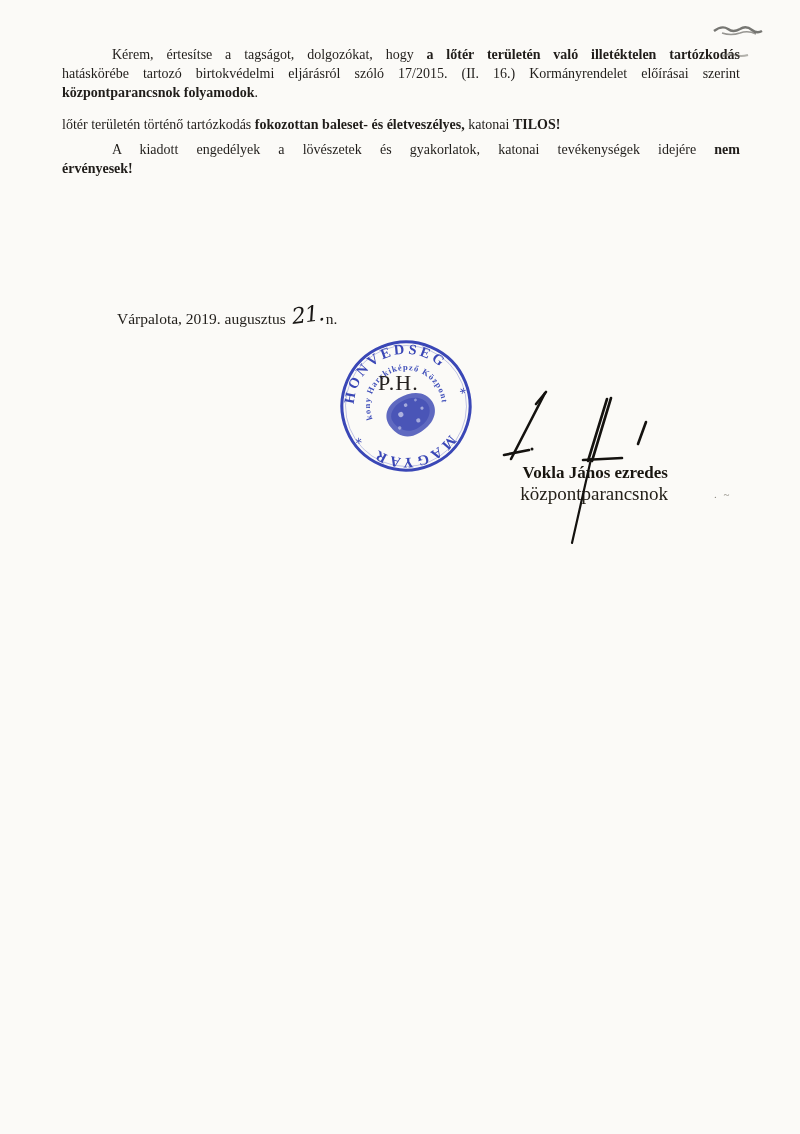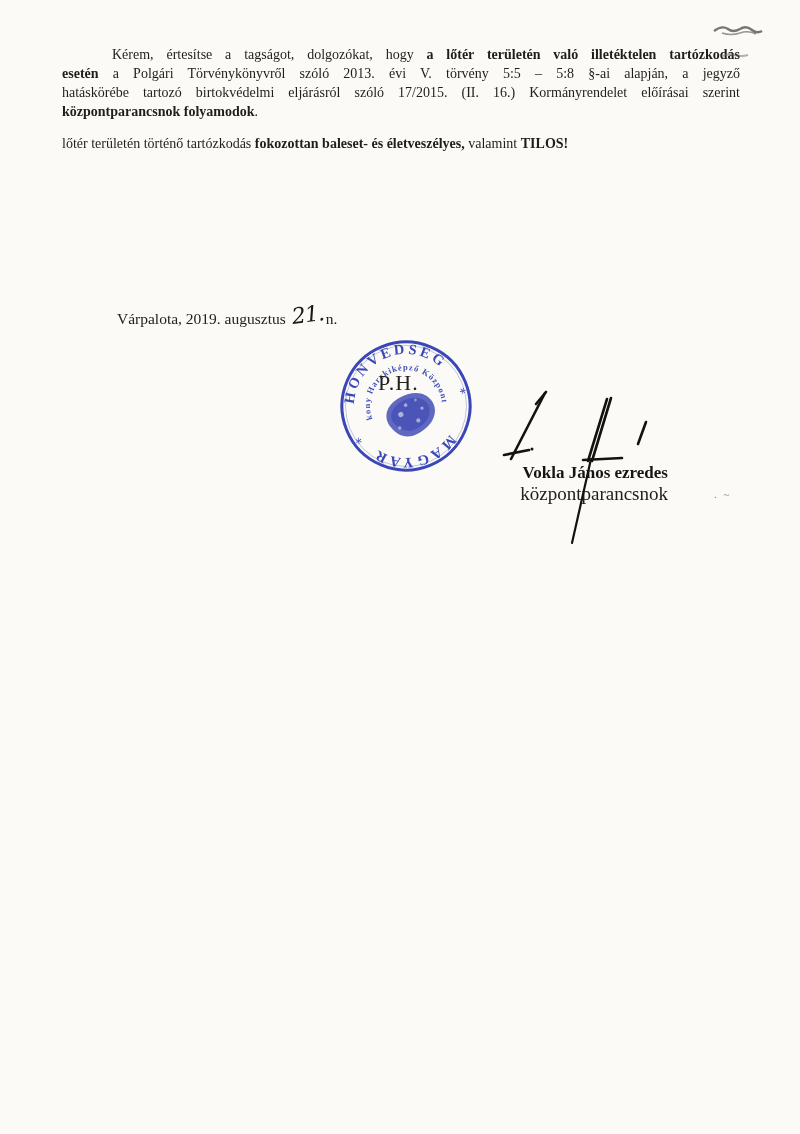--- a/index.html
+++ b/index.html
@@ -58,26 +58,29 @@
   }
 </style>
 </head>
 <body>
 
 <div class="page">
 
   <div class="bodytext">
       <div class="para p0">
         <div class="line indent"><span>Kérem, értesítse a tagságot, dolgozókat, hogy </span><span class="b">a lőtér területén való illetéktelen tartózkodás</span></div>
-        <div class="line"><span class="b">esetén</span><span> a Polgári Törvénykönyvről szóló 2013. évi V. törvény 5:5 – 5:8 §-ai alapján, a jegyző</span></div>
         <div class="line"><span>hatáskörébe tartozó birtokvédelmi eljárásról szóló 17/2015. (II. 16.) Kormányrendelet előírásai szerint</span></div>
         <div class="line last"><span class="b">központparancsnok folyamodok</span><span>.</span></div>
       </div>
       <div class="para p1">
-        <div class="line last"><span>lőtér területén történő tartózkodás </span><span class="b">fokozottan baleset- és életveszélyes,</span><span> valamint </span><span class="b">TILOS!</span></div>
+        <div class="line last"><span>lőtér területén történő tartózkodás </span><span class="b">fokozottan baleset- és életveszélyes,</span><span> katonai </span><span class="b">TILOS!</span></div>
+      </div>
+      <div class="para p3">
+        <div class="line indent"><span>A kiadott engedélyek a lövészetek és gyakorlatok, katonai tevékenységek idejére </span><span class="b">nem</span></div>
+        <div class="line last"><span class="b">érvényesek!</span></div>
       </div>
     </div>
 
   <div class="dateline"><span>Várpalota, 2019. augusztus</span><span class="hand">21.</span><span>n.</span></div>
 
   <svg class="stamp" width="172" height="158" viewBox="0 0 172 158">
     <g transform="rotate(-22 86 78)" opacity="0.93">
       <circle cx="86" cy="78" r="64" fill="none" stroke="#2c3ab2" stroke-width="3"></circle>
       <circle cx="86" cy="78" r="60.5" fill="none" stroke="#2c3ab2" stroke-width="0.8" opacity="0.35"></circle>
       <path id="oarc" d="M 34 78 A 52 52 0 1 1 138 78 A 52 52 0 1 1 34 78" fill="none"></path>

